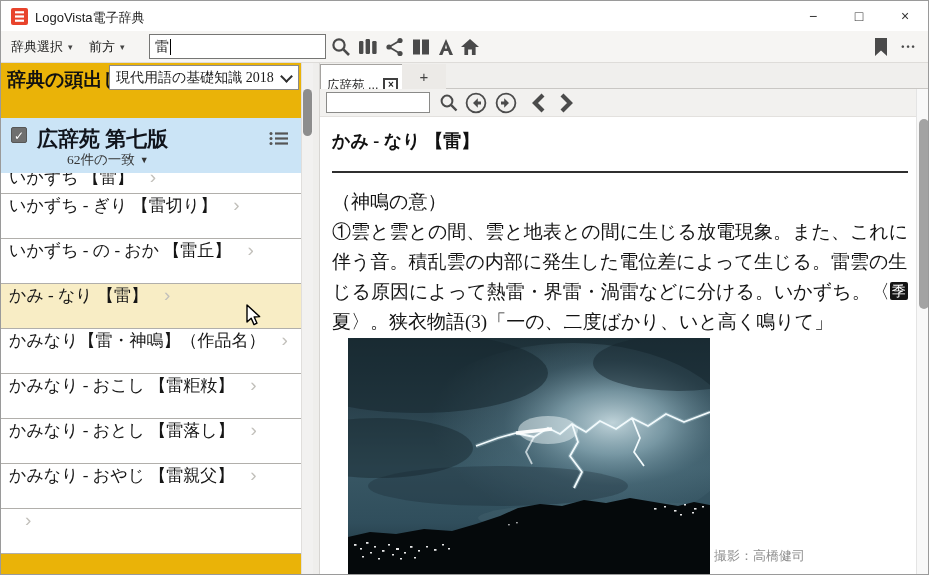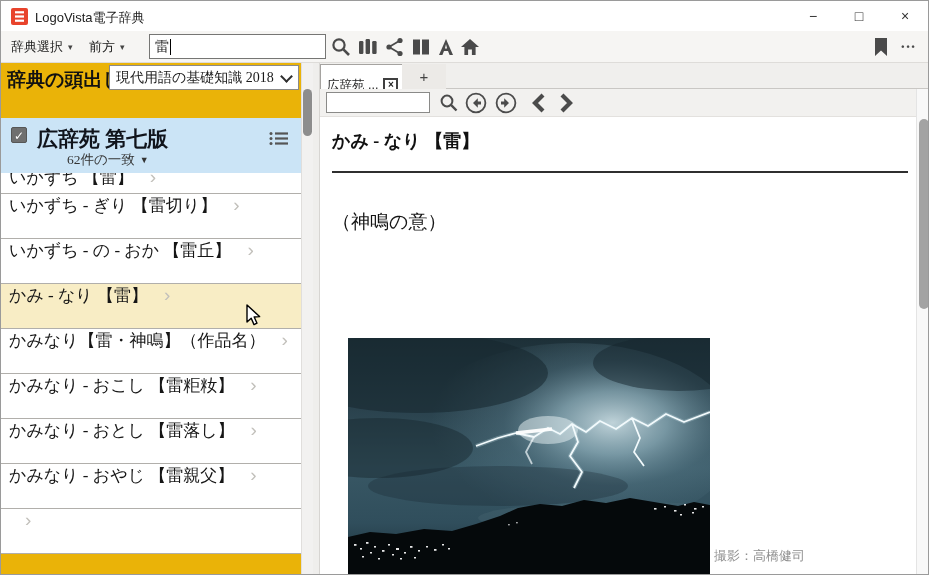--- a/index.html
+++ b/index.html
@@ -64,21 +64,21 @@
   .tab-new{position:absolute;left:82px;top:1px;height:25px;width:44px;background:#eceae7;
     display:flex;align-items:center;justify-content:center;font-size:15px;color:#444;}
   .innerbar{left:319px;top:88px;width:596px;height:28px;background:#f2f1ef;border-bottom:1px solid #e3e1de;box-sizing:border-box;}
   .find-input{position:absolute;left:6px;top:3px;width:104px;height:21px;border:1px solid #8a8a88;
     background:#fff;box-sizing:border-box;font-size:13px;padding:0 3px;outline:none;}
   .ib-icon{position:absolute;top:2px;width:26px;height:24px;display:flex;align-items:center;justify-content:center;}
 
   .content{left:319px;top:116px;width:596px;height:458px;background:#fff;}
   .headword{left:12px;top:12px;font-size:18px;font-weight:600;color:#111;}
   .rule{left:12px;top:54px;width:576px;height:2px;background:#2f2f2f;}
-  .para{left:12px;top:70px;width:580px;font-size:19px;line-height:30px;color:#141414;margin-top:20px;}
+  .para{left:12px;top:70px;width:580px;font-size:19px;line-height:30px;color:#141414;}
   .season{display:inline-block;background:#141414;color:#fff;font-size:14px;width:18px;height:18px;
     line-height:18px;text-align:center;border-radius:2px;vertical-align:2px;
     font-family:"Liberation Sans",sans-serif;}
   .photo{left:28px;top:221px;width:362px;height:237px;overflow:hidden;}
   .photo svg{display:block;}
   .caption{left:394px;top:430px;font-size:13px;color:#8f8f8f;}
   .content-scroll{left:915px;top:88px;width:14px;height:486px;background:#f8f8f8;border-left:1px solid #e4e4e4;box-sizing:border-box;}
   .cs-thumb{position:absolute;left:2px;top:30px;width:10px;height:190px;background:#a3a3a3;border-radius:5px;}
 
   .cursor{left:244px;top:303px;width:18px;height:24px;z-index:20;pointer-events:none;}
@@ -279,20 +279,21 @@
         <path d="M5 2 L13 10 L5 18" fill="none" stroke="#4b4b4b" stroke-width="4.2"></path>
       </svg>
     </div>
   </div>
 
   <div class="abs content">
     <span class="abs headword serif">かみ - なり 【雷】</span>
     <div class="abs rule"></div>
     <div class="abs para serif">
       <div>（神鳴の意）</div>
+      <div><span>①雲と雲との間、雲と地表との間に生じる放電現象。また、これに伴う音。積乱雲の内部に発生した電位差によって生じる。雷雲の生じる原因によって熱雷・界雷・渦雷などに分ける。いかずち。〈</span><span class="season">季</span><span>夏〉。狭衣物語(3)「一の、二度ばかり、いと高く鳴りて」</span></div>
     </div>
 
     <div class="abs photo">
       <svg width="362" height="237" viewBox="0 0 362 237">
         <defs>
           <linearGradient id="sky" x1="0" y1="0" x2="0" y2="1">
             <stop offset="0" stop-color="#1d3038"></stop>
             <stop offset="0.3" stop-color="#2a424d"></stop>
             <stop offset="0.55" stop-color="#385764"></stop>
             <stop offset="0.78" stop-color="#304e5c"></stop>

